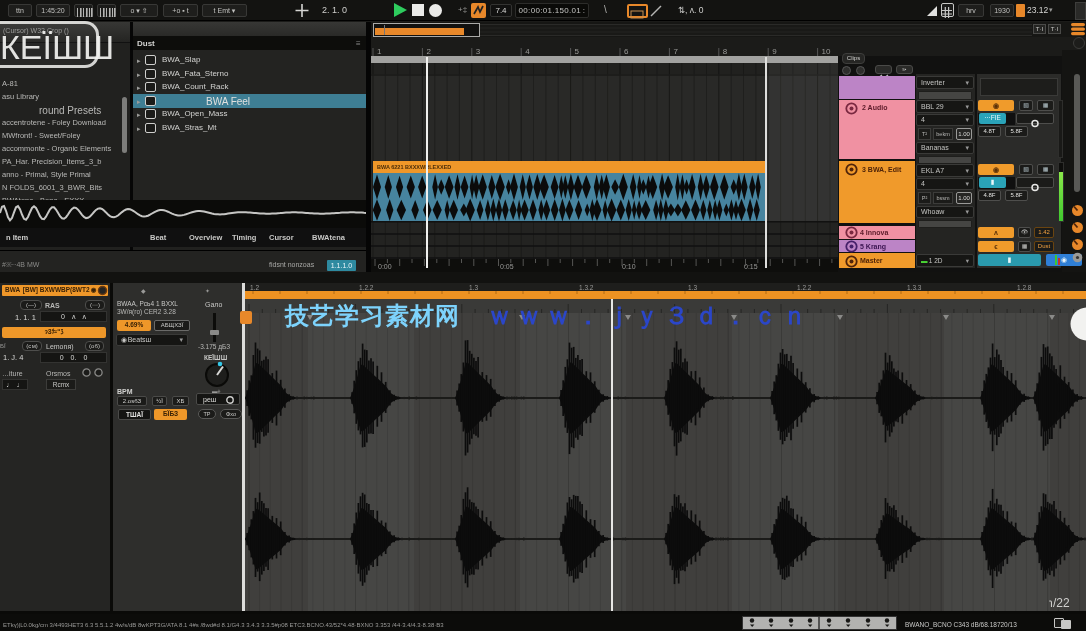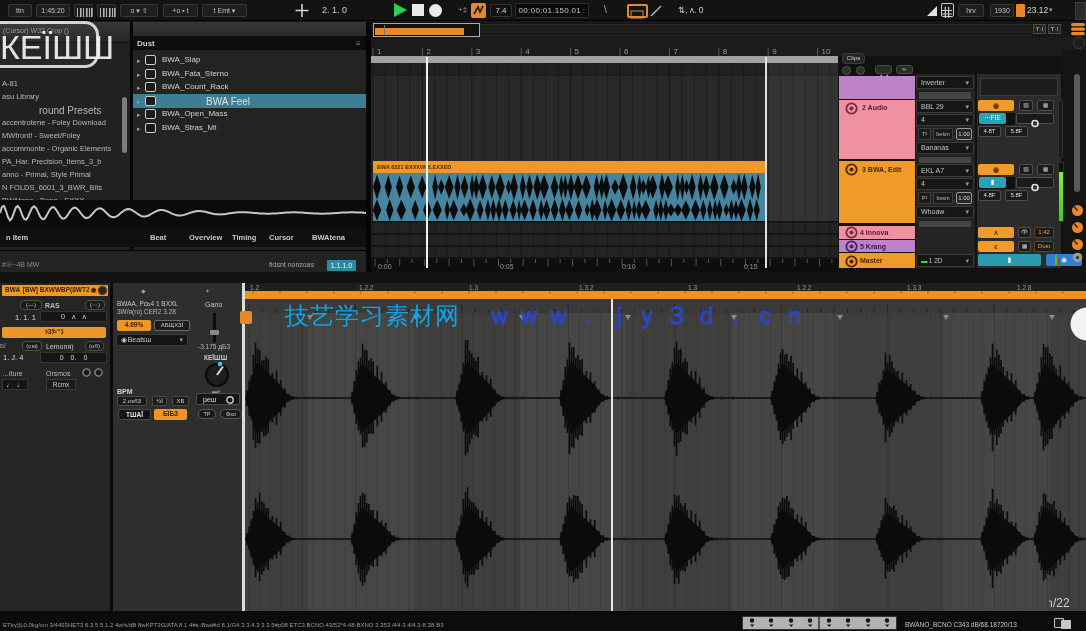--- a/index.html
+++ b/index.html
@@ -1373,16 +1373,16 @@
     <circle cx="126" cy="4.5" r="2.2" fill="#181816"></circle>
     <path d="M124 8.5 l2.2 2.6 2.2 -2.6 Z" fill="#181816"></path>
     <circle cx="145" cy="4.5" r="2.2" fill="#181816"></circle>
     <path d="M143 8.5 l2.2 2.6 2.2 -2.6 Z" fill="#181816"></path>
   </svg>
 <div style="position:absolute;left:905px;top:622px;font-size:6.5px;color:#c8c8c6;white-space:nowrap;line-height:1;">BWANO_BCNO C343 dB/68.18720/13</div>
 <div style="position:absolute;left:1054px;top:618px;width:10px;height:10px;background:#1b1b19;border:1.5px solid #c8c8c6;border-radius:1px;"></div>
 <div style="position:absolute;left:1061px;top:620px;width:10px;height:9px;background:#c8c8c6;border-radius:1px;"></div>
 <div style="position:absolute;left:-30px;top:21px;width:129px;height:47px;border:3px solid rgba(242,242,240,0.85);border-radius:14px;background:rgba(255,255,255,0.03);"></div>
 <div style="position:absolute;left:0px;top:30px;font-size:34px;color:rgba(242,242,240,0.93);white-space:nowrap;line-height:1;letter-spacing:0px;">КЕЇШШ</div>
-<div style="position:absolute;left:285px;top:304px;font-size:24px;color:#0ea5e9;white-space:nowrap;line-height:1;font-weight:normal;letter-spacing:1px;">技艺学习素材网</div>
+<div style="position:absolute;left:285px;top:304px;font-size:24px;color:#7dd3fc;white-space:nowrap;line-height:1;font-weight:bold;letter-spacing:1px;">技艺学习素材网</div>
 <div style="position:absolute;left:487px;top:303px;font-size:25px;color:#2b46c8;white-space:nowrap;line-height:1;font-weight:bold;letter-spacing:4.5px;">ｗｗｗ．ｊｙ３ｄ．ｃｎ</div>
 <svg class="b" style="left:1069px;top:306px" width="17" height="36">
     <circle cx="18" cy="18" r="16.5" fill="#f2f2f0"></circle>
   </svg>
 </body></html>

